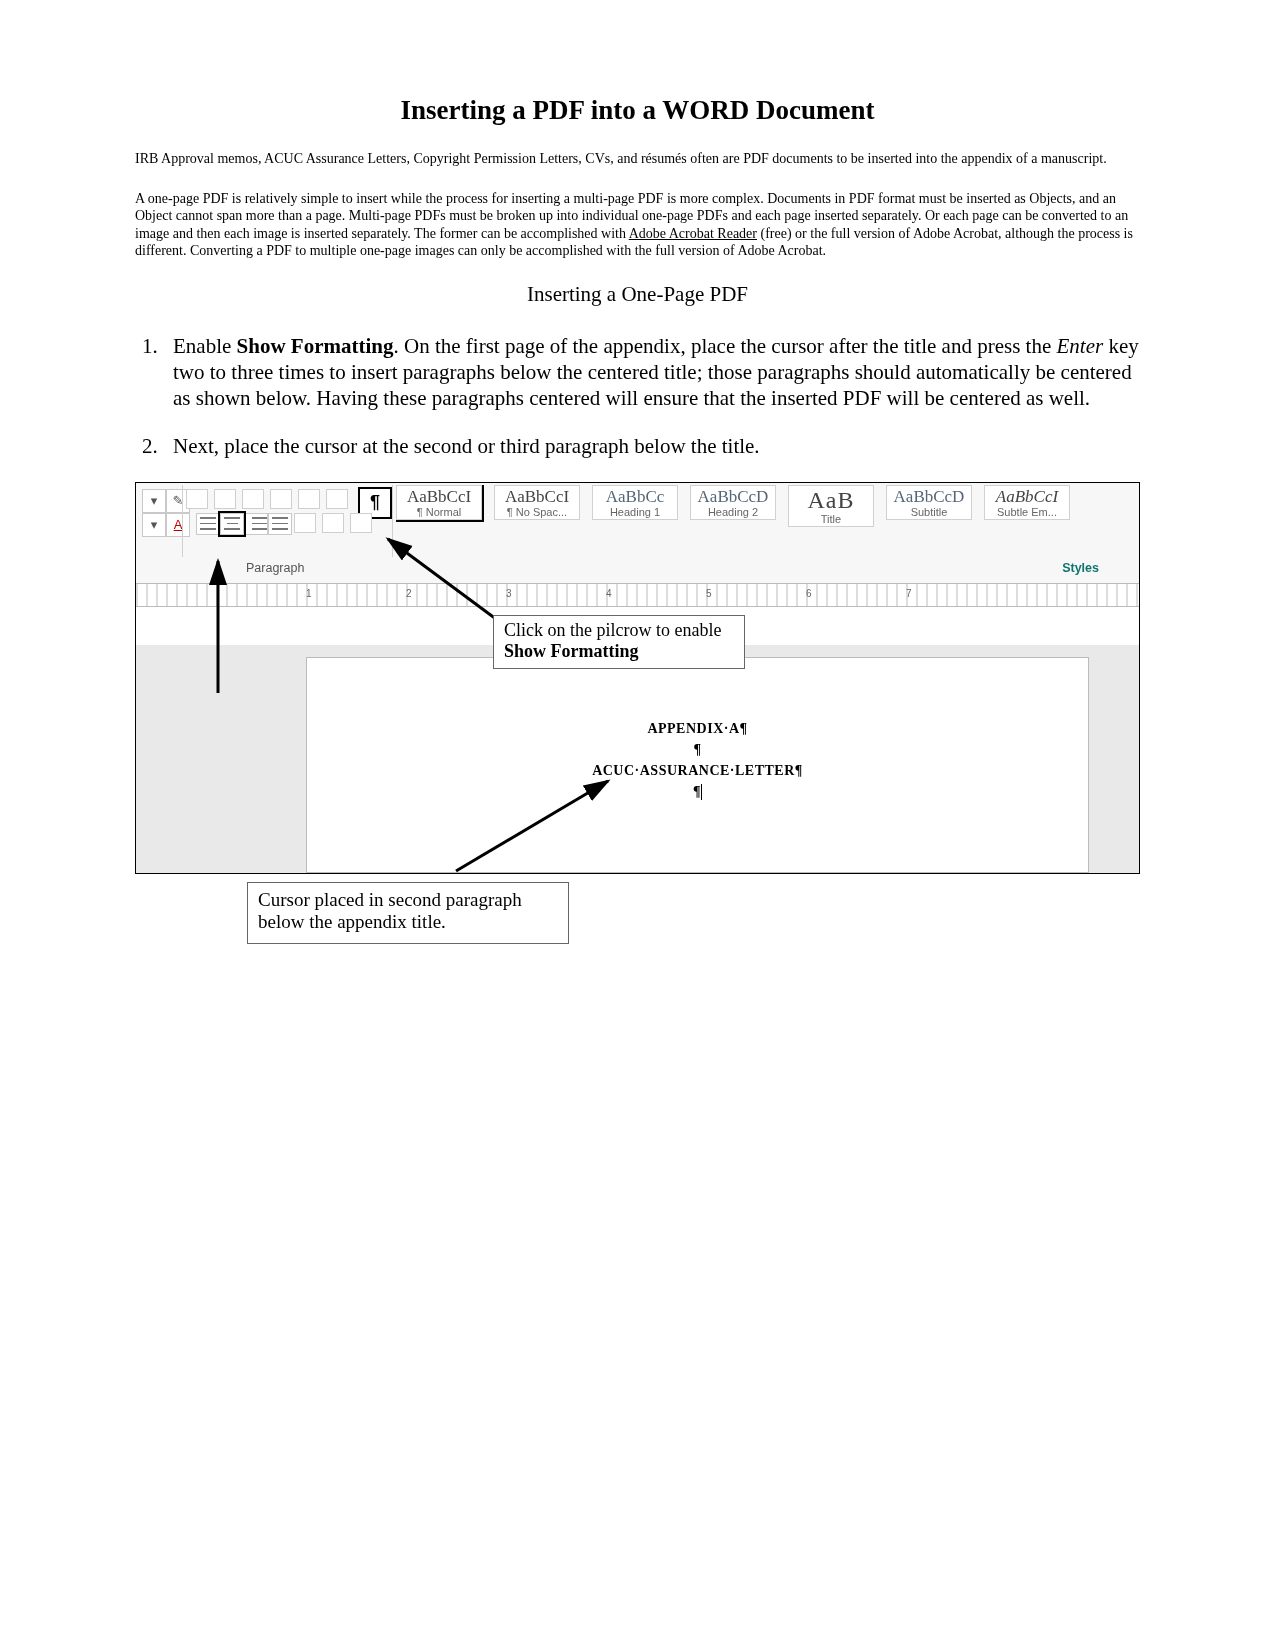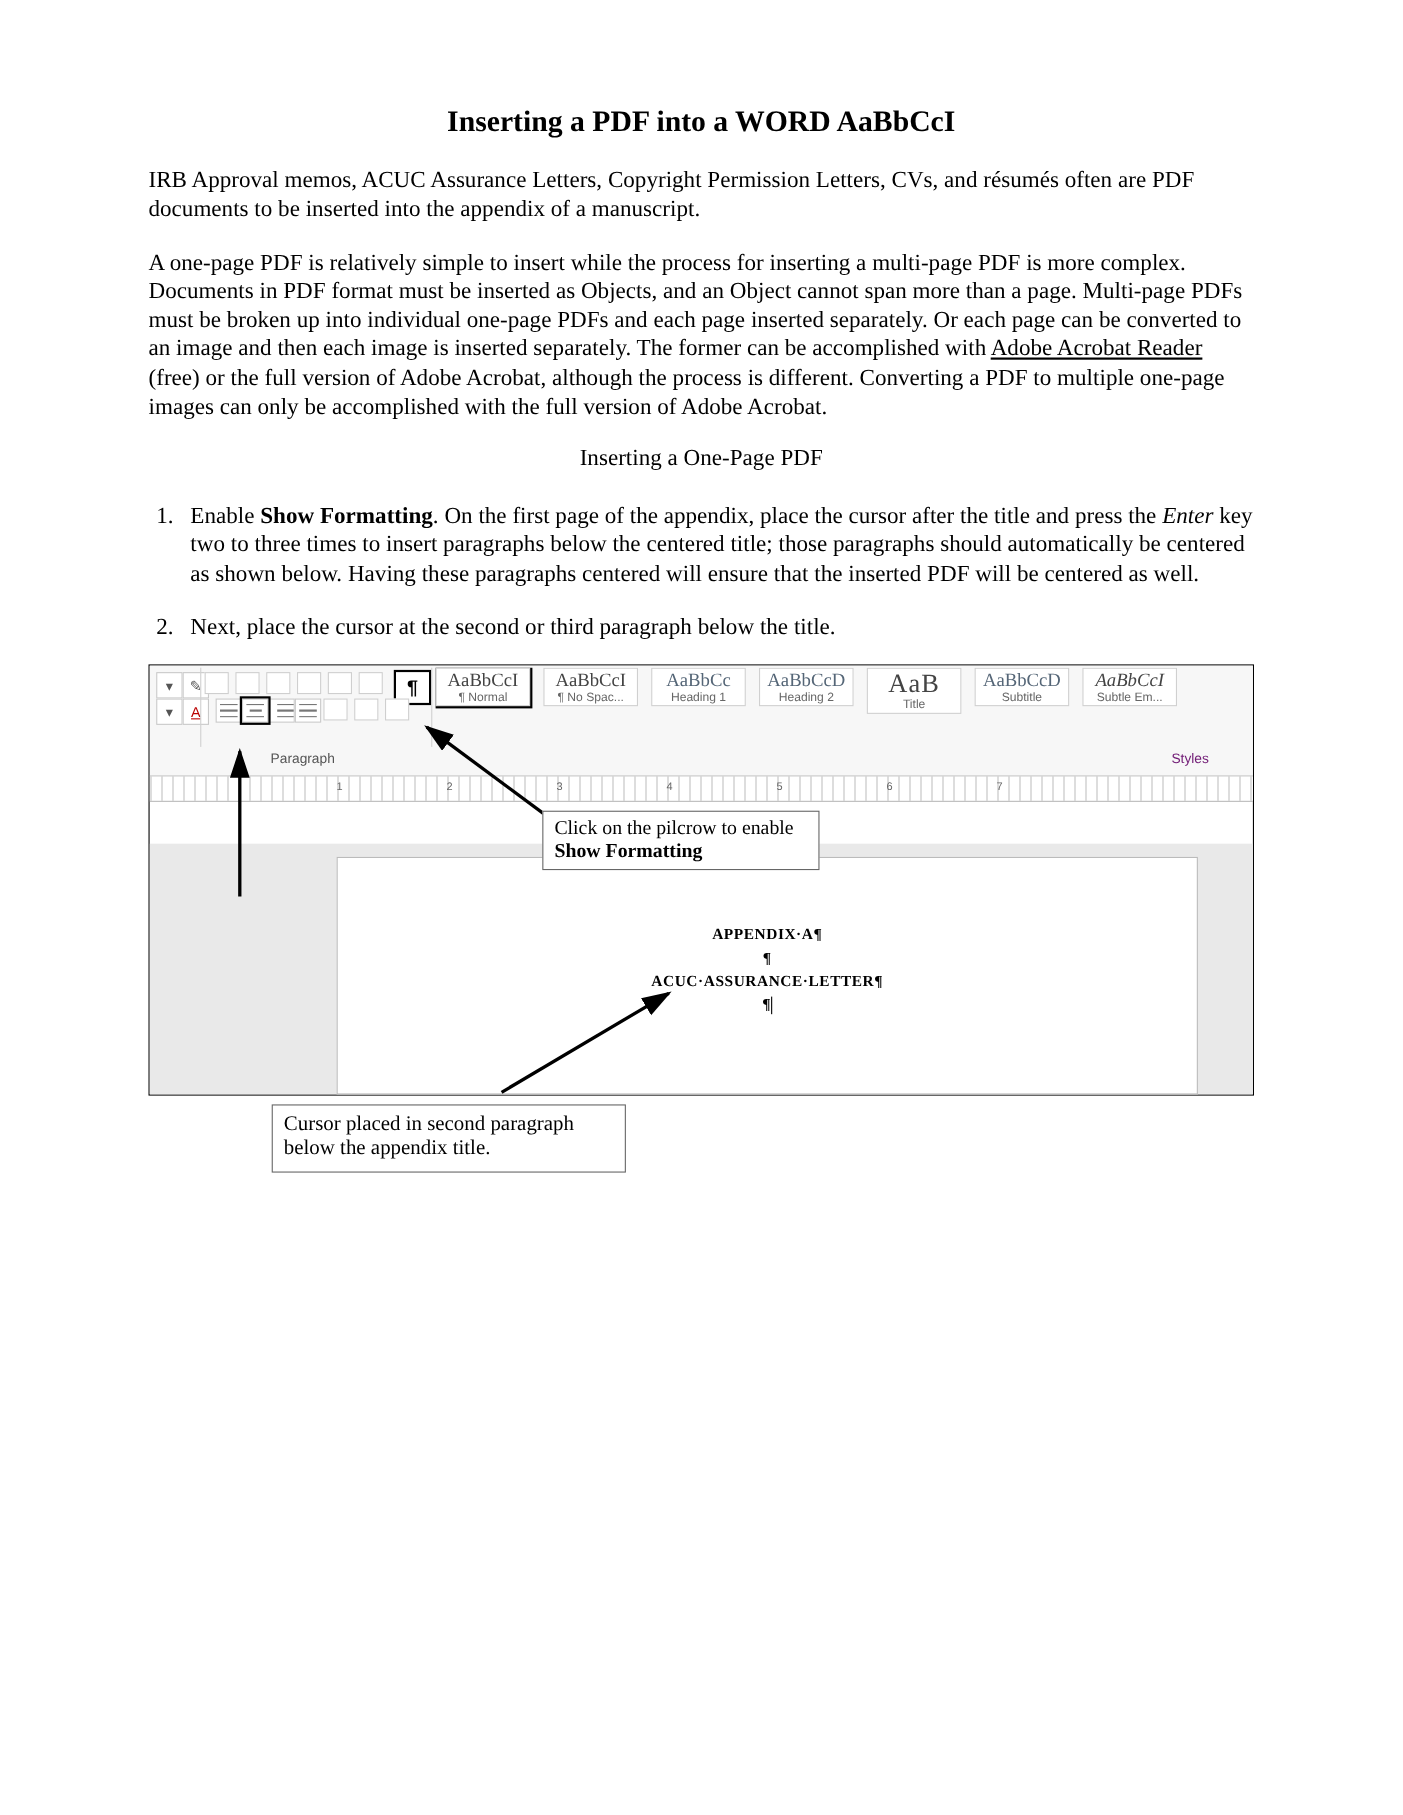--- a/index.html
+++ b/index.html
@@ -14,21 +14,21 @@
     padding: 95px 135px 60px 135px;
     box-sizing: border-box;
   }
   h1.title {
     text-align: center;
     font-size: 27px;
     font-weight: bold;
     margin: 0 0 24px 0;
   }
   p.para {
-    font-size: 21px;
+    font-size: 14px;
     line-height: 1.25;
     margin: 0 0 22px 0;
   }
   a.fake-link { text-decoration: underline; color:#000;}
   h2.subhead {
     text-align: center;
     font-size: 21px;
     font-weight: normal;
     margin: 10px 0 26px 0;
   }
@@ -113,21 +113,21 @@
     font-size:11px; color:#666; background:#fff;
   }
   .style-item .sample{ font-family:"Times New Roman",serif; font-size:17px; color:#444; line-height:1;}
   .style-item.sel{ outline:2.5px solid #000; z-index:2;}
   .style-item .lbl{ margin-top:1px; font-size:11px;}
   .style-item.hd .sample{ color:#567; font-size:17px;}
   .style-item.title .sample{ font-size:24px; letter-spacing:1px;}
   .style-item.emph .sample{ font-style:italic;}
 
   .ribbon .group-label-para { position:absolute; left:110px; top:78px; font-size:12.5px; color:#555;}
-  .ribbon .group-label-sty  { position:absolute; right:40px; top:78px; font-size:12.5px; color:#701a75;}
+  .ribbon .group-label-sty  { position:absolute; right:40px; top:78px; font-size:12.5px; color:#0f766e;font-weight:bold;}
 
   
   .ruler {
     height:22px; background:repeating-linear-gradient(90deg,#ddd,#ddd 2px,#fff 2px,#fff 10px);
     border-bottom:1px solid #bbb;
     position:relative;
     font-size:10px; color:#666;
   }
   .ruler .n{position:absolute; top:4px;}
   
@@ -161,21 +161,21 @@
     margin-left:112px; margin-top:8px;
     border:1.5px solid #666; width:300px;
     font-family:"Times New Roman",serif; font-size:19px;
     padding:6px 10px 10px 10px;
   }
 </style>
 </head>
 <body>
 
 <div class="page">
-  <h1 class="title">Inserting a PDF into a WORD AaBbCcI</h1>
+  <h1 class="title">Inserting a PDF into a WORD Document</h1>
 
   <p class="para">IRB Approval memos, ACUC Assurance Letters, Copyright Permission Letters, CVs, and résumés often are PDF documents to be inserted into the appendix of a manuscript.</p>
 
   <p class="para">
     <span>A one-page PDF is relatively simple to insert while the process for inserting a multi-page PDF is more complex. Documents in PDF format must be inserted as Objects, and an Object cannot span more than a page. Multi-page PDFs must be broken up into individual one-page PDFs and each page inserted separately. Or each page can be converted to an image and then each image is inserted separately. The former can be accomplished with </span><a href="#" class="fake-link">Adobe Acrobat Reader</a><span> (free) or the full version of Adobe Acrobat, although the process is different. Converting a PDF to multiple one-page images can only be accomplished with the full version of Adobe Acrobat.</span>
   </p>
 
   <h2 class="subhead">Inserting a One-Page PDF</h2>
 
   <ol class="steps">

